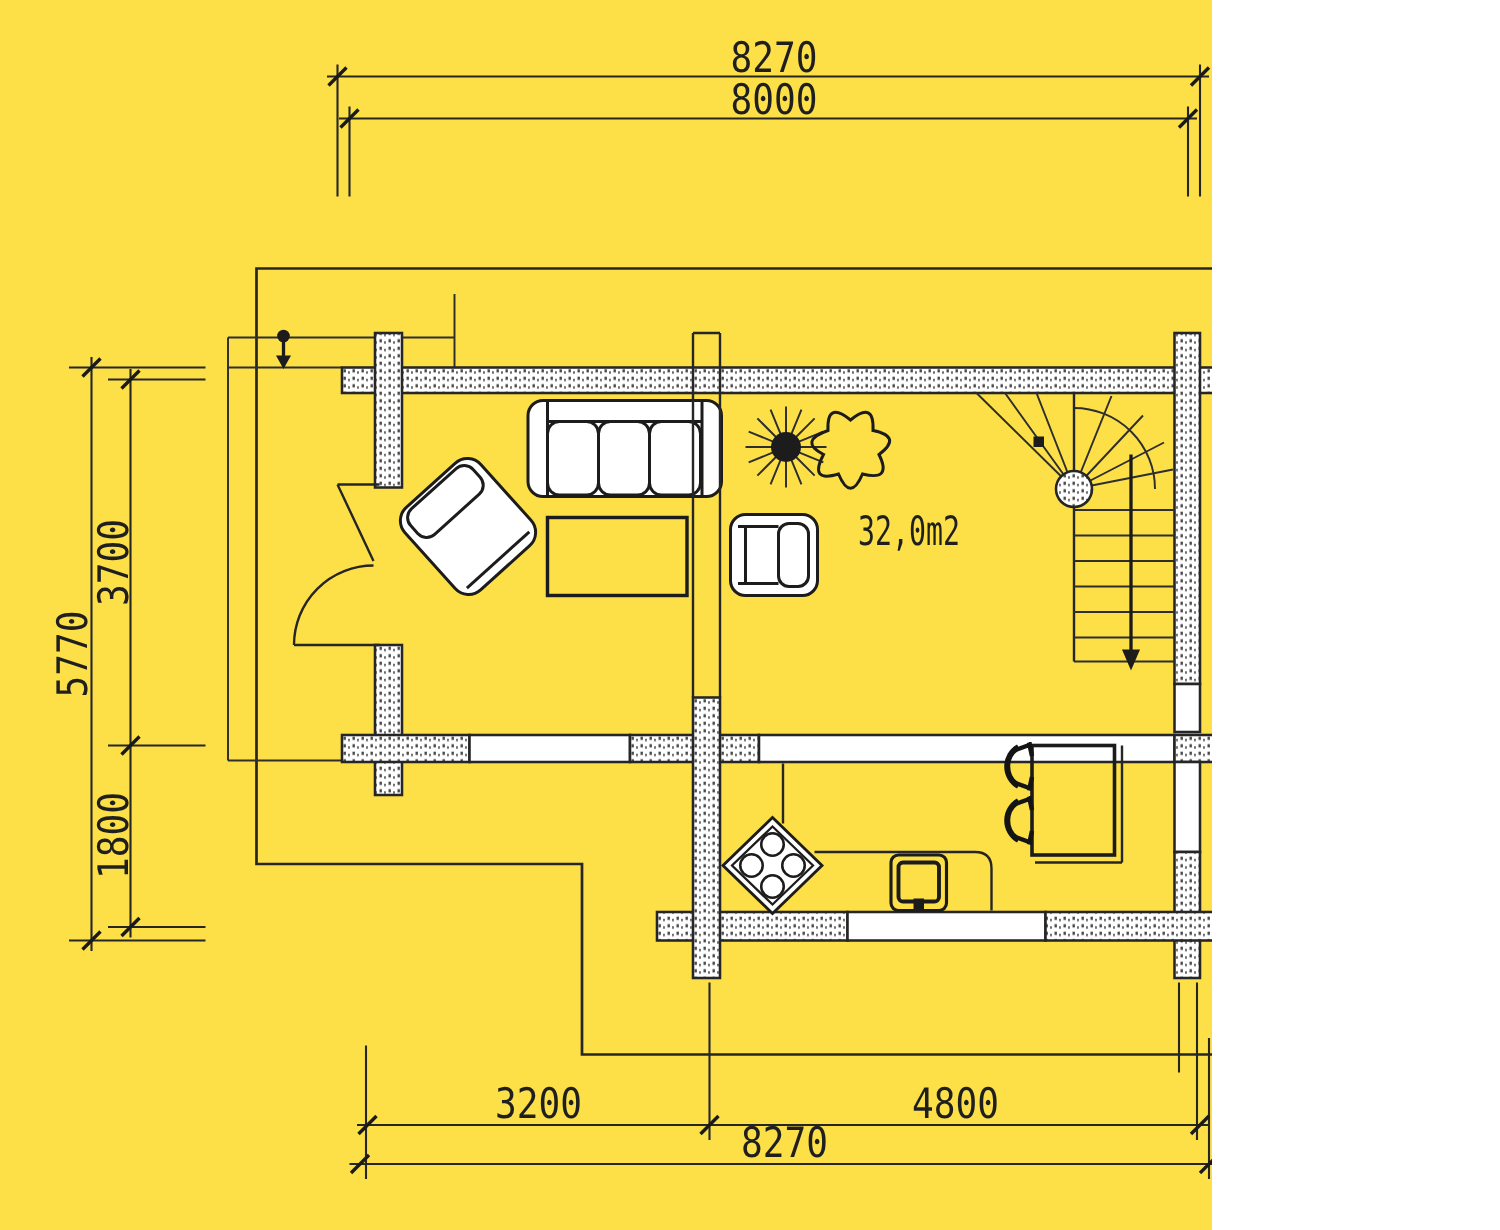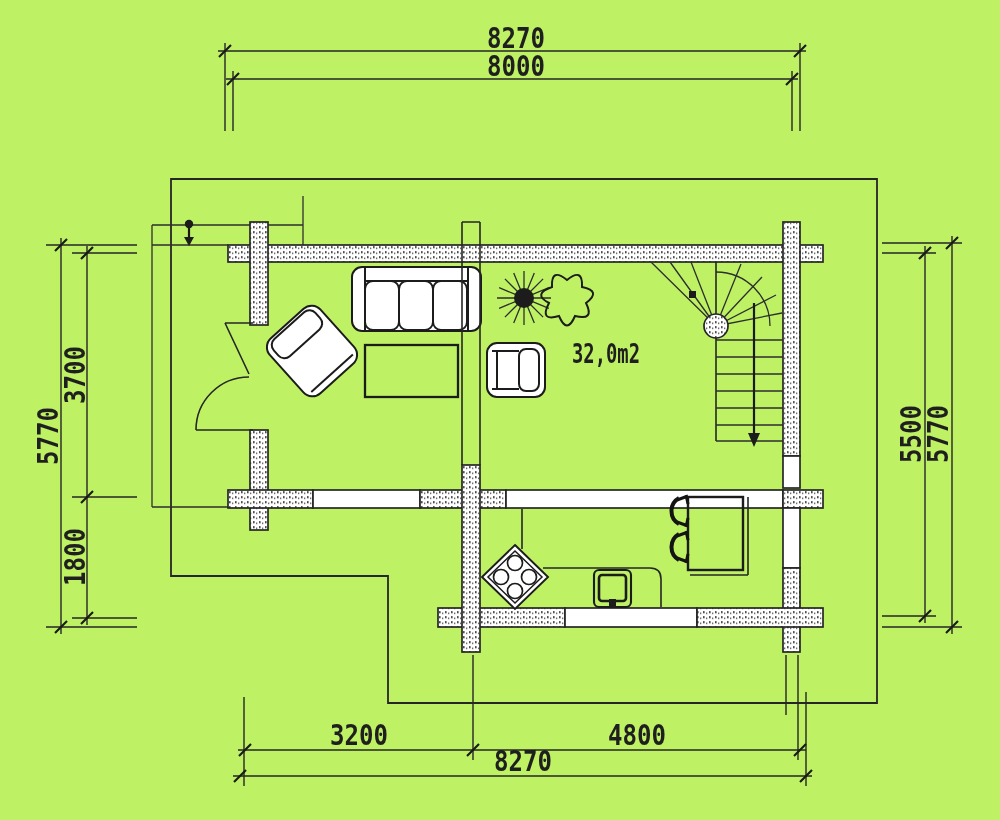--- a/index.html
+++ b/index.html
@@ -1,16 +1,16 @@
 <!DOCTYPE html>
 <html><head>
 <meta charset="utf-8">
 <style>
   html,body{margin:0;padding:0;background:#ffffff;}
-  .page{position:relative;width:1000px;height:820px;background:#bef264;overflow:hidden;font-weight:bold;}
+  .page{position:relative;width:808px;height:820px;background:#fde047;overflow:hidden;}
   svg{position:absolute;left:0;top:0;}
   text{fill:#1f1f1f;font-family:"DejaVu Sans Mono","Liberation Mono",monospace;}
   .ln{stroke:#262626;stroke-width:1.6;fill:none;}
   .thin{stroke:#2e2e2e;stroke-width:1.3;fill:none;}
   .furn{stroke:#1c1c1c;stroke-width:2;fill:#ffffff;}
   .furnN{stroke:#1c1c1c;stroke-width:2;fill:none;}
   .wall{stroke:#262626;stroke-width:1.7;}
   .diml{stroke:#262626;stroke-width:1.4;fill:none;}
   .tick{stroke:#1a1a1a;stroke-width:2.2;}
   .dark{fill:#1c1c1c;}

